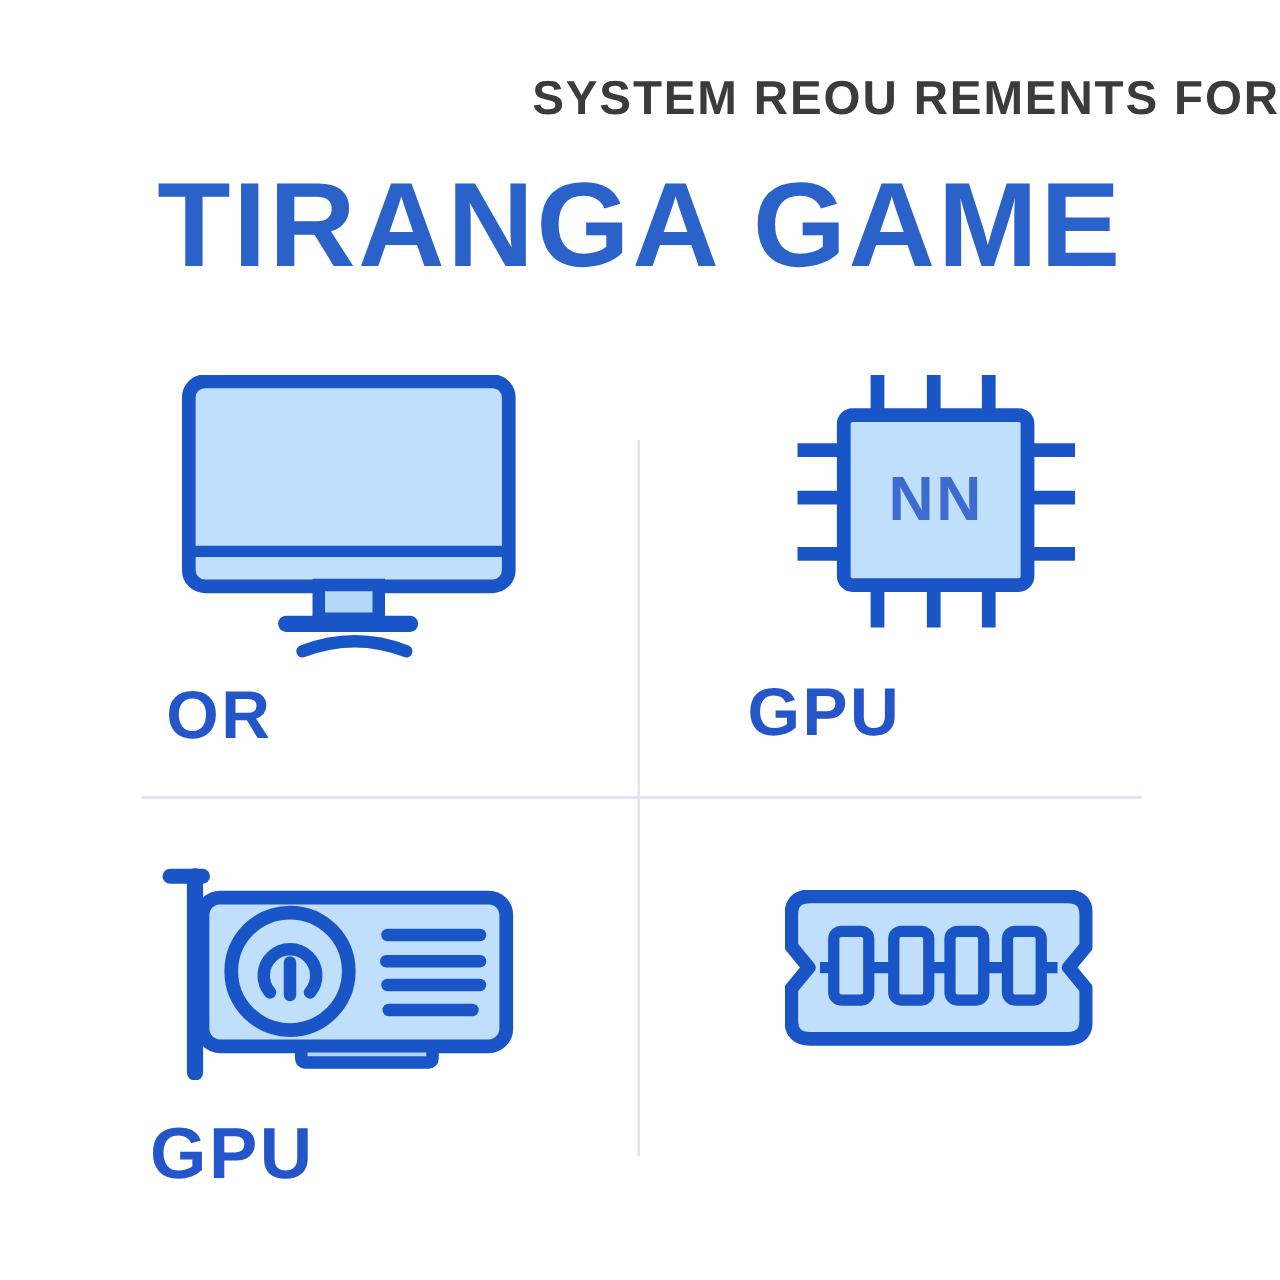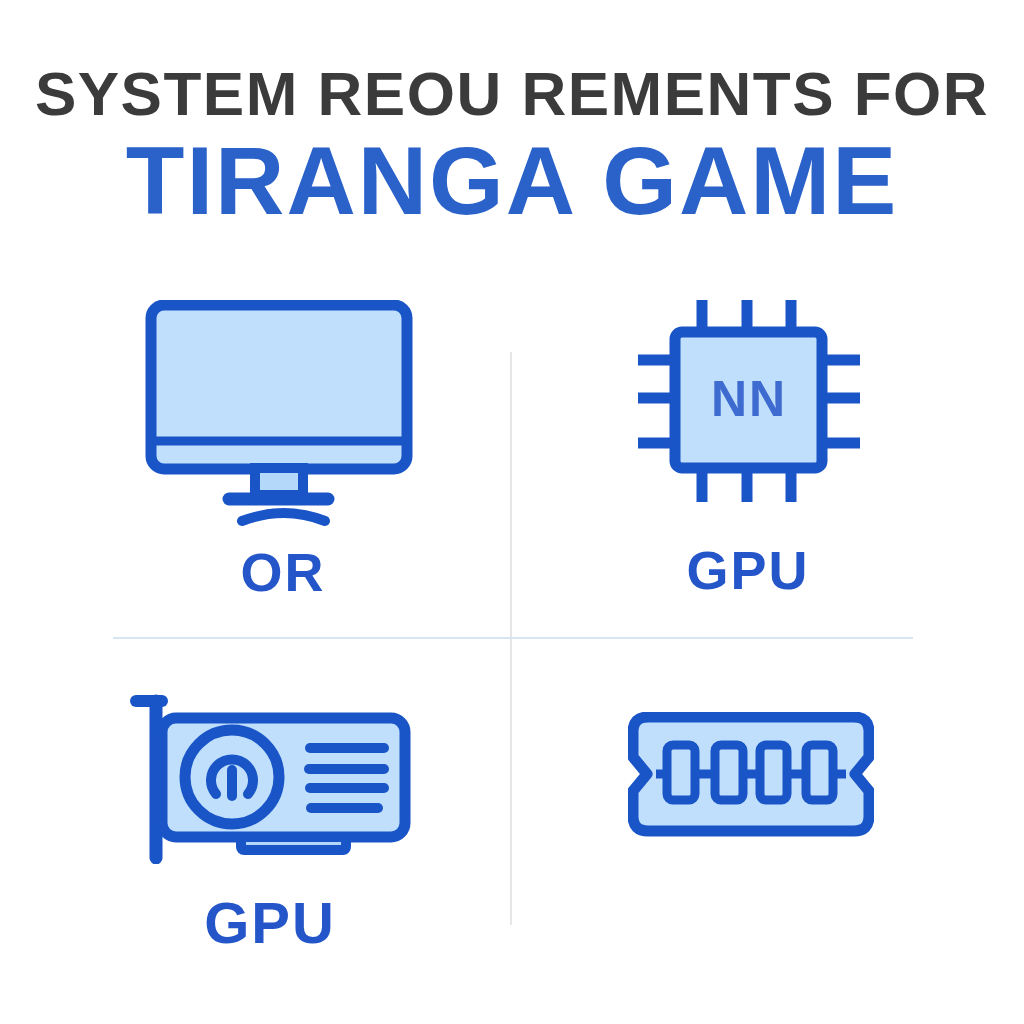--- a/index.html
+++ b/index.html
@@ -15,39 +15,39 @@
     --background:#ffffff;
   }
   html,body{margin:0;padding:0;background:var(--background);}
   .canvas{
     position:relative;width:1024px;height:1024px;overflow:hidden;
     background:var(--background);
     font-family:"Liberation Sans","DejaVu Sans",sans-serif;
   }
   .title-line1{
     position:absolute;left:0;top:58px;width:1024px;
-    text-align:center;font-size:62px;font-weight:700;
+    text-align:right;font-size:38px;font-weight:700;
     letter-spacing:1.5px;color:var(--title-primary);white-space:nowrap;
   }
   .title-line2{
     position:absolute;left:0;top:126px;width:1024px;
     text-align:center;font-size:96px;font-weight:700;
     letter-spacing:2px;color:var(--title-accent);white-space:nowrap;
   }
   .divider-v{
     position:absolute;left:510px;top:352px;width:2px;height:573px;
     background:var(--divider-gray);
   }
   .divider-h{
     position:absolute;left:113px;top:637px;width:800px;height:2px;
     background:var(--divider-blue);
   }
   .icon-svg{position:absolute;display:block;}
   .q-label{
-    position:absolute;width:300px;text-align:center;
+    position:absolute;width:300px;text-align:left;
     font-weight:700;color:var(--label-blue);letter-spacing:2px;
     line-height:1;white-space:nowrap;
   }
   .q-label.row1{font-size:54px;}
   .q-label.row2{font-size:58px;}
   
   .st{stroke:var(--icon-stroke);fill:none;}
   .fl{fill:var(--icon-fill);}
   .fls{fill:var(--icon-fill-soft);}
   .rc{stroke-linecap:round;}

